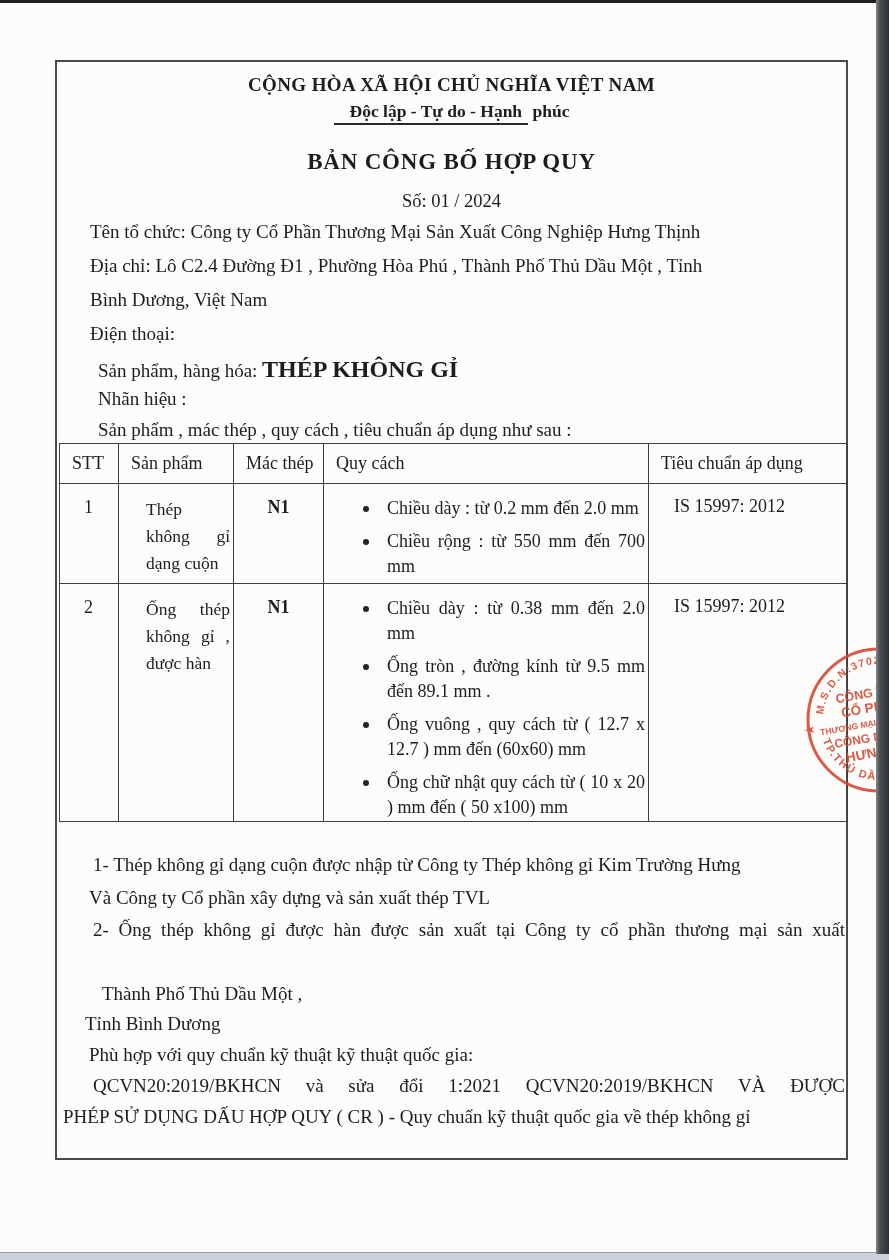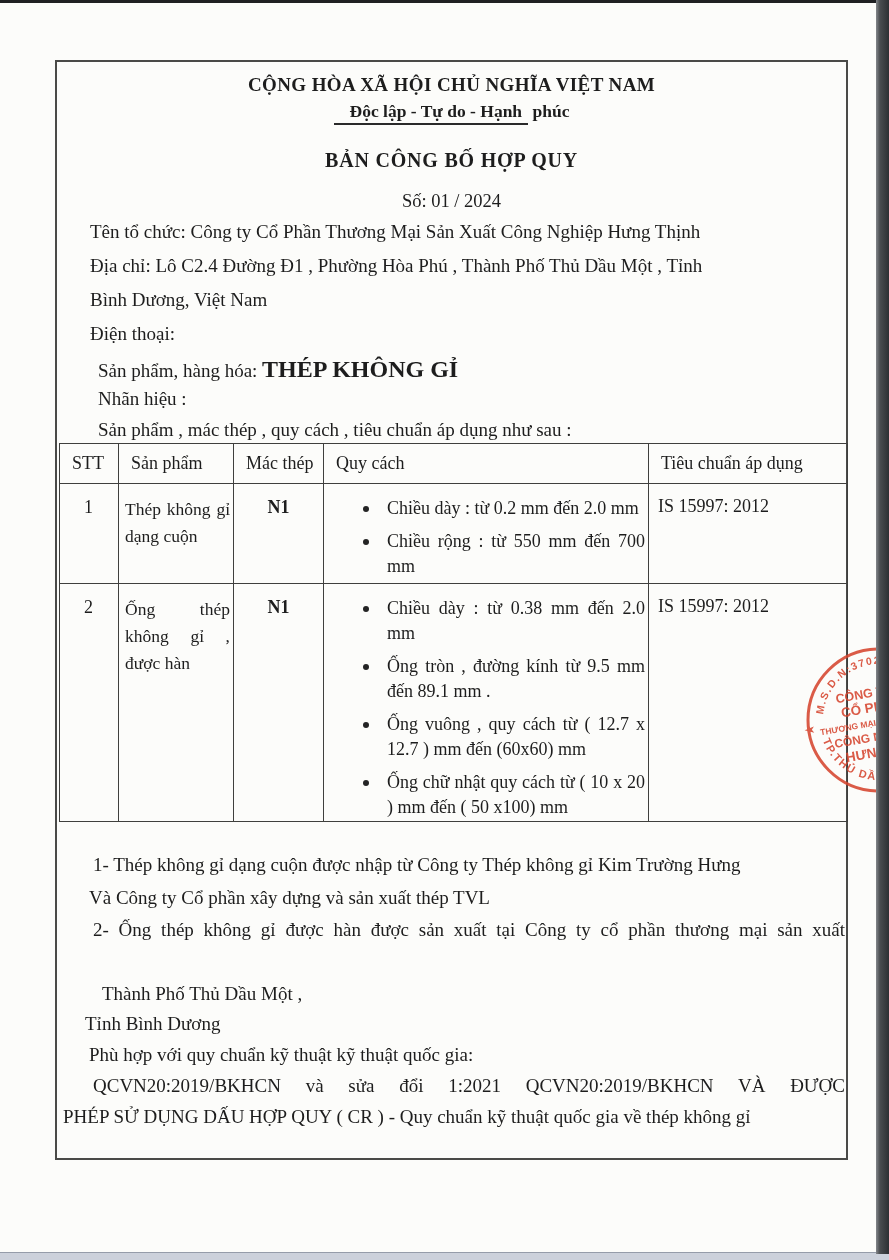--- a/index.html
+++ b/index.html
@@ -19,51 +19,51 @@
   
   .frame { position:absolute; left:55px; top:60px; width:793px; height:1100px;
            border:2px solid #4a4a48; z-index:1; }
 
   .abs { position:absolute;text-align:right; }
   .center { left:0; width:100%; text-align:center; }
 
   .country { top:12px; font-size:19px; font-weight:bold; letter-spacing:.4px; }
   .motto   { top:39px; font-size:17.5px; font-weight:bold; }
   .motto .u{ border-bottom:2px solid #2a2a2a; padding:0 6px 2px 16px; }
-  .doc-title { top:87px; font-size:20px; font-weight:bold; letter-spacing:.8px; }
+  .doc-title { top:87px; font-size:23px; font-weight:bold; letter-spacing:.8px; }
   .doc-number{ top:129px; font-size:18.5px; }
 
   .bodyline { font-size:19px; white-space:nowrap; }
   .ln-org   { left:33px; top:159px; }
   .ln-addr1 { left:33px; top:193px; }
   .ln-addr2 { left:33px; top:227px; }
   .ln-phone { left:33px; top:261px; }
   .ln-product{ left:41px; top:294px; }
   .ln-product b { font-size:24px; }
   .ln-brand { left:41px; top:326px; }
   .ln-intro { left:41px; top:357px; }
 
   
   table.products { position:absolute; left:2px; top:381px; width:788px;
                    border-collapse:collapse; table-layout:fixed; font-size:18px; }
   table.products th, table.products td { border:1.6px solid #3f3f3d; vertical-align:top; }
   table.products th { height:40px; font-weight:normal; text-align:left;
                       padding:0 4px 0 12px; vertical-align:middle; font-size:18px; }
   th.c-stt, td.c-stt { text-align:center; padding-left:0; }
   td.c-stt  { padding-top:13px; }
-  td.c-prod { padding:12px 3px 0 6px; text-align:justify; font-size:17.5px; line-height:27px; }
+  td.c-prod { padding:12px 3px 0 27px; text-align:justify; font-size:17.5px; line-height:27px; }
   td.c-grade{ text-align:center; padding-top:13px;font-weight:bold; }
   tr.r1 { height:100px; }
   tr.r2 { height:235px; }
   ul.specs { list-style:none; margin:11px 0 0 0; padding:0 0 0 62px; }
   ul.specs li { position:relative; text-align:justify; line-height:25px; padding-right:2px; }
   ul.specs li + li { margin-top:8px; }
   ul.specs li::before { content:""; position:absolute; left:-24px; top:10px;
                         width:6px; height:6px; border-radius:50%; background:#242424; }
-  td.c-std { padding:12px 2px 0 9px; }
+  td.c-std { padding:12px 2px 0 25px; }
 
   
   .note { font-size:19px; white-space:nowrap; }
   .jst  { white-space:normal; text-align:justify; text-align-last:justify; }
   .n11 { left:36px;  top:792px; }
   .n12 { left:32px;  top:825px; }
   .n21 { left:36px;  top:857px; width:752px; }
   .n22 { left:45px;  top:889px; }
   .n23 { left:45px;  top:921px; }
   .npr { left:28px;  top:951px; }

